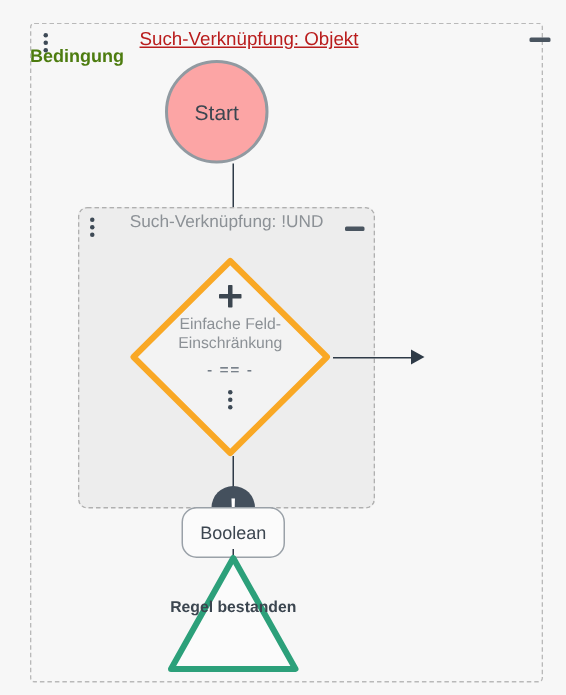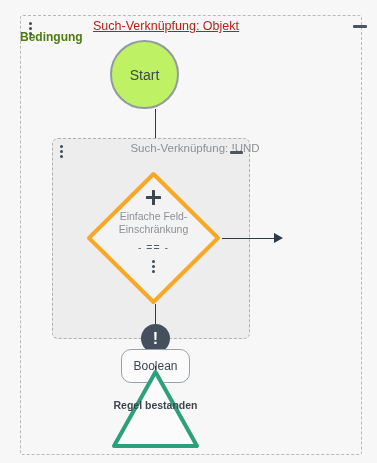--- a/index.html
+++ b/index.html
@@ -81,21 +81,21 @@
 
   
   .start-circle {
     position: absolute;
     left: 110px;
     top: 40px;
     width: 69px;
     height: 69px;
     border: 2px solid #919aa1;
     border-radius: 50%;
-    background: #bef264;
+    background: #fca5a5;
     display: flex;
     align-items: center;
     justify-content: center;
     box-sizing: border-box;
   }
   .start-circle span {
     font-size: 14px;
     color: #3c4650;
   }
 
@@ -139,21 +139,20 @@
   }
   .inner-header-label {
     position: absolute;
     left: 52px;
     top: 142px;
     width: 198px;
     text-align: center;
     font-size: 11.5px;
     color: #8c9196;
     white-space: nowrap;
-    padding-left: 44px;
   }
   .inner-dots { left: 60px; top: 145px; }
   .inner-collapse {
     position: absolute;
     left: 230px;
     top: 151px;
     width: 13px;
     height: 3px;
     background: #4a5560;
     border-radius: 1px;
@@ -240,21 +239,21 @@
     font-size: 16px;
     font-weight: bold;
     line-height: 1;
     cursor: pointer;
   }
 
   
   .pill {
     position: absolute;
     left: 121px;
-    top: 349px;
+    top: 338px;
     width: 69px;
     height: 34px;
     border: 1px solid #9aa1a8;
     border-radius: 10px;
     background: #fbfbfb;
     display: flex;
     align-items: center;
     justify-content: center;
     box-sizing: border-box;
   }

